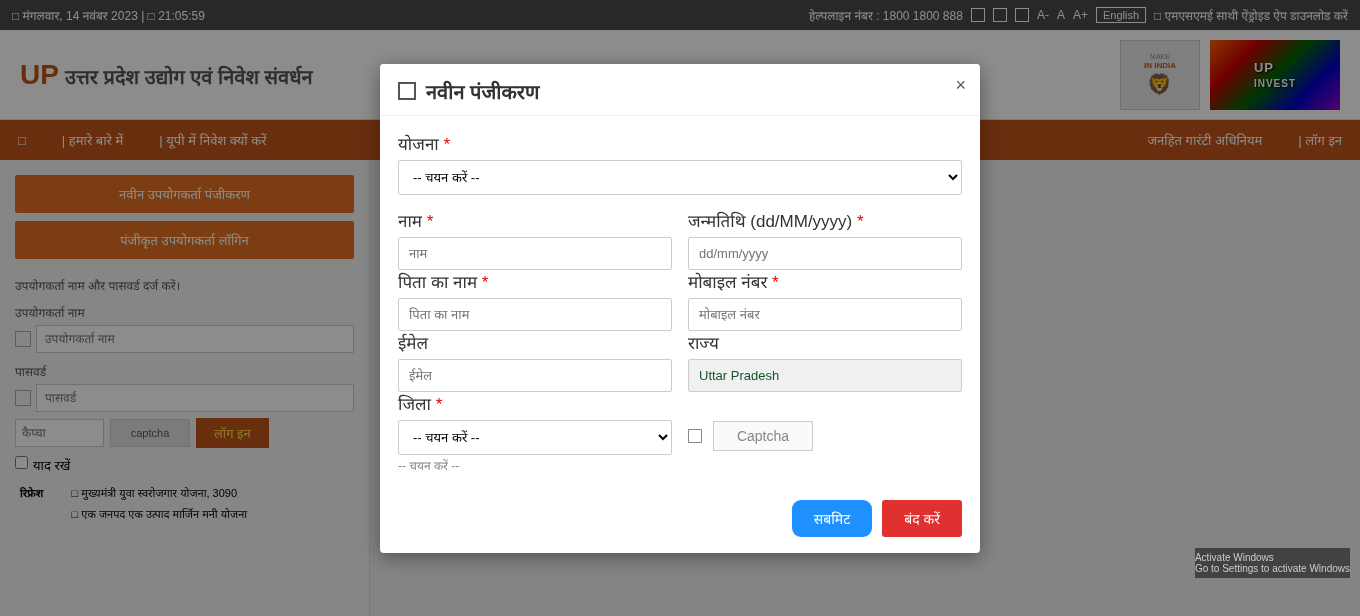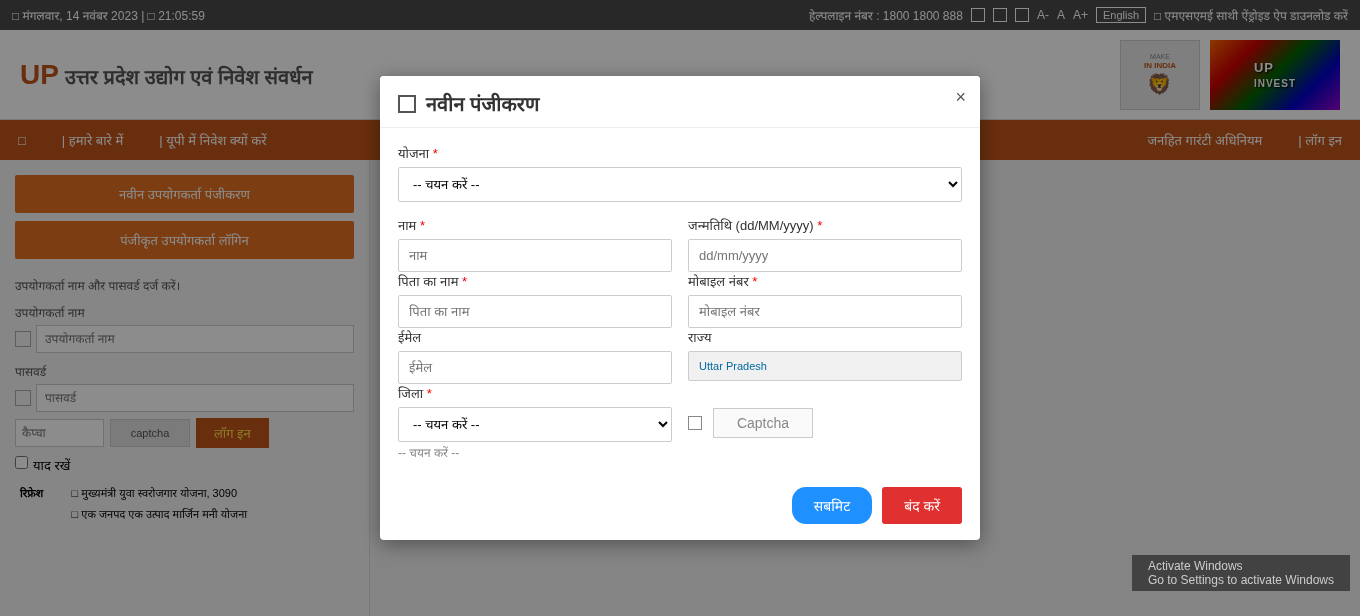--- a/index.html
+++ b/index.html
@@ -282,21 +282,21 @@
     .form-row {
       display: flex;
       gap: 16px;
     }
     .form-group {
       flex: 1;
       display: flex;
       flex-direction: column;
     }
     .form-label {
-      font-size: 13px;
+      font-size: 17px;
       font-weight: 500;
       color: #333;
       margin-bottom: 5px;
     }
     .required {
       color: #e00;
     }
     .form-input {
       border: 1px solid #ccc;
       padding: 8px 10px;
@@ -310,24 +310,24 @@
       font-size: 13px;
       border-radius: 2px;
       width: 100%;
       background: #fff;
       appearance: auto;
     }
     .form-input-disabled {
       background: #f0f0f0;
       border: 1px solid #ccc;
       padding: 8px 10px;
-      font-size: 11px;
+      font-size: 13px;
       border-radius: 2px;
       width: 100%;
-      color: #0369a1;
+      color: #14532d;
     }
     .captcha-display {
       border: 1px solid #ccc;
       padding: 6px 14px;
       font-size: 14px;
       color: #888;
       background: #fafafa;
       min-width: 100px;
       text-align: center;
     }
@@ -341,21 +341,21 @@
       display: flex;
       justify-content: flex-end;
       gap: 10px;
     }
     .btn-submit {
       background: #1e90ff;
       color: #fff;
       border: none;
       padding: 9px 22px;
       font-size: 14px;
-      border-radius: 14px;
+      border-radius: 9px;
       cursor: pointer;
     }
     .btn-close {
       background: #e03030;
       color: #fff;
       border: none;
       padding: 9px 22px;
       font-size: 14px;
       border-radius: 3px;
       cursor: pointer;
@@ -363,26 +363,26 @@
     .checkbox-icon {
       width: 14px;
       height: 14px;
       border: 1px solid #888;
       display: inline-block;
       vertical-align: middle;
       margin-right: 3px;
     }
     .activate-windows {
       position: fixed;
-      bottom: 25px;
+      bottom: 38px;
       right: 10px;
       background: rgba(0,0,0,0.5);
       color: #ccc;
-      font-size: 12px;
-      padding: 4px 16px;
+      font-size: 10px;
+      padding: 4px 0;
       z-index: 200;
     }
   </style>
 </head>
 <body>
 
 <div class="top-bar">
   <div class="top-bar-left">
     <span>□ मंगलवार, 14 नवंबर 2023 | □ 21:05:59</span>
   </div>

